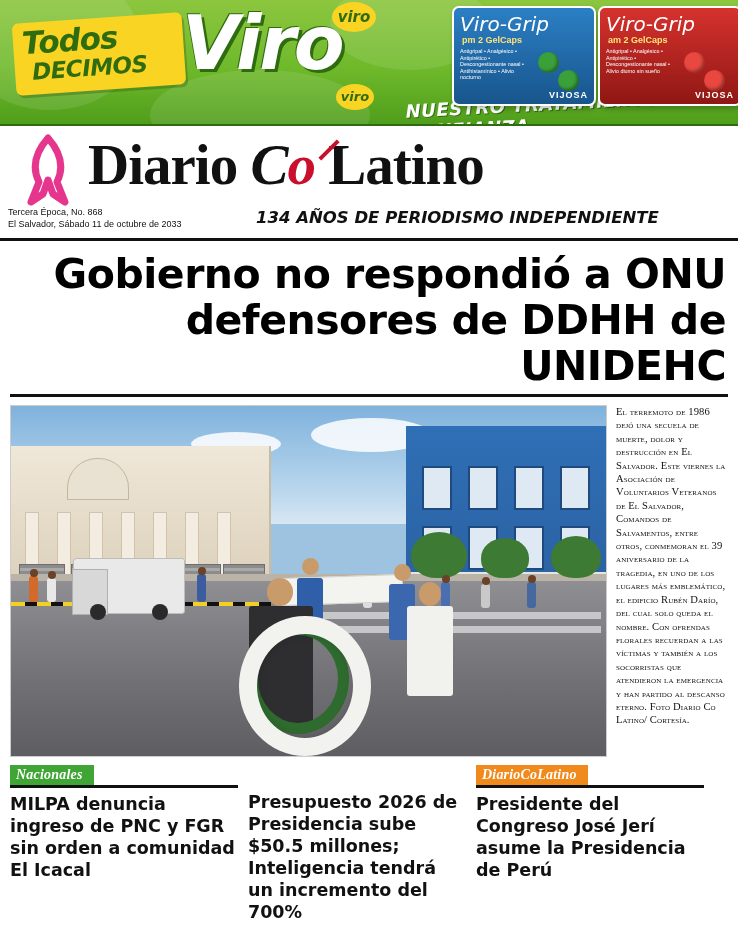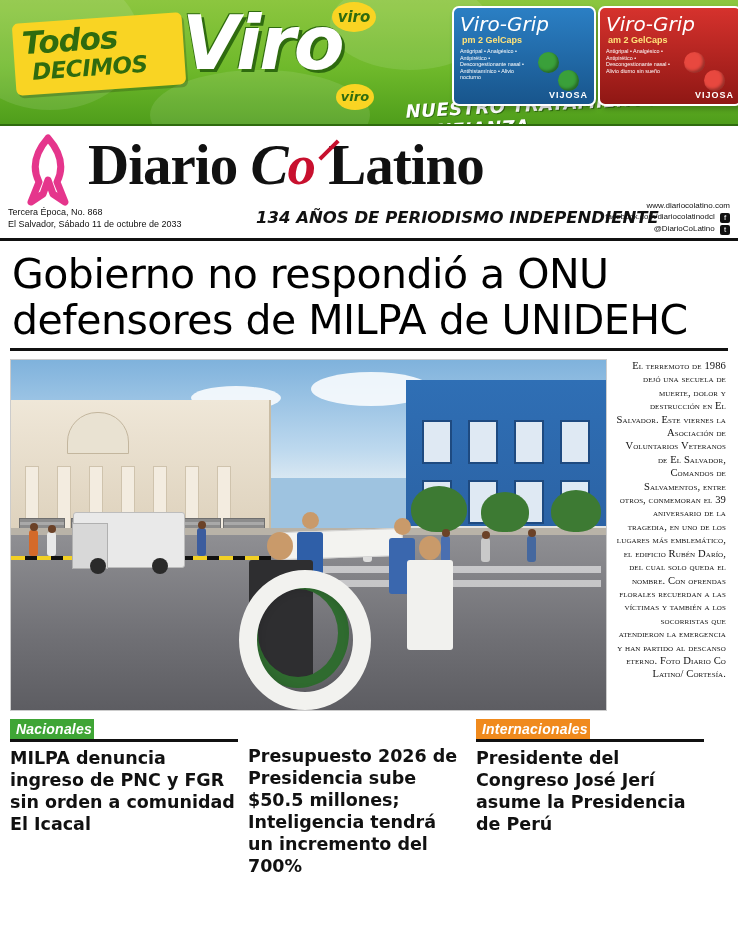--- a/index.html
+++ b/index.html
@@ -240,24 +240,25 @@
 
   
   .headline-zone {
     position: relative;
     padding: 10px 12px 0 12px;
   }
   .headline {
     font-family: "DejaVu Sans", sans-serif;
     font-size: 41px;
     line-height: 46px;
-    font-weight: normal;
+    font-weight: bold;
     color: #000;
     letter-spacing: -0.5px;
     margin: 0;
+    text-align: right;
   }
   .headline .ln { display: block; }
   .info-pag-top {
     text-align: right;
     font-size: 13px;
     font-weight: bold;
     font-style: italic;
     font-family: "Liberation Serif", serif;
     color: #111;
     margin: 6px 2px 0 0;
@@ -376,41 +377,41 @@
     position: absolute; border-radius: 50% 50% 45% 45%;
     background: #3d7a33;
   }
 
   .sidecol {
     width: 110px;
     font-family: "Liberation Serif", serif;
     font-size: 10.6px;
     line-height: 13.4px;
     color: #111;
-    text-align: right;
+    text-align: left;
     font-variant: small-caps;
     letter-spacing: 0.1px;
   }
 
   
   .bottom {
     display: flex;
     margin: 8px 10px 0 10px;
     gap: 10px;
   }
   .bcol { width: 228px; position: relative; }
   .bcol.mid-col { width: 218px; padding-top: 22px; }
   .kicker {
     display: inline-block;
     color: #fff;
-    font-family: Liberation Sans, sans-serif;
+    font-family: Liberation Serif, serif;
     font-size: 14px;
     font-weight: bold;
     font-style: italic;
-    padding: 2px 2px 2px 6px;
+    padding: 2px 11px 2px 6px;
     letter-spacing: 0.2px;
   }
   .kicker-green {
     background: #3fa535;
   }
   .kicker-orange {
     background: #f08a1d;
   }
   .kicker-bar {
     height: 3px;
@@ -479,37 +480,26 @@
       <span>Latino</span>
     </div>
 
     <div class="tercera">
       <div>Tercera Época, No. 868</div>
       <div>El Salvador, Sábado 11 de octubre de 2033</div>
     </div>
 
     <div class="tagline">134 AÑOS DE PERIODISMO INDEPENDIENTE</div>
 
-    <div class="web-info">
-      <div>www.diariocolatino.com</div>
-      <div>
-        <span>facebook.com/diariocolatinodcl</span>
-        <span class="soc">f</span>
-      </div>
-      <div>
-        <span>@DiarioCoLatino</span>
-        <span class="soc">t</span>
-      </div>
-    </div>
   </div>
 
   <div class="headline-zone">
     <h1 class="headline">
       <span class="ln">Gobierno no respondió a ONU</span>
-      <span class="ln">defensores de MILPA de UNIDEHC</span>
+      <span class="ln">defensores de DDHH de UNIDEHC</span>
     </h1>
   </div>
   <div class="rule"></div>
 
   <div class="mid">
 
     <div class="photo">
       <div class="sky"></div>
       <div class="cloud" style="left:300px; top:12px; width:120px; height:34px;"></div>
       <div class="cloud" style="left:410px; top:30px; width:150px; height:30px;"></div>
@@ -602,21 +592,21 @@
       <div class="btitle">MILPA denuncia ingreso de PNC y FGR sin orden a comunidad El Icacal</div>
       
     </div>
 
     <div class="bcol mid-col">
       <div class="btitle">Presupuesto 2026 de Presidencia sube $50.5 millones; Inteligencia tendrá un incremento del 700%</div>
 
     </div>
 
     <div class="bcol">
-      <span class="kicker kicker-orange">Internacionales</span>
+      <span class="kicker kicker-orange">DiarioCoLatino</span>
       <div class="kicker-bar"></div>
       <div class="btitle">Presidente del Congreso José Jerí asume la Presidencia de Perú</div>
       
     </div>
 
   </div>
 
 </div>
 
 </body></html>

